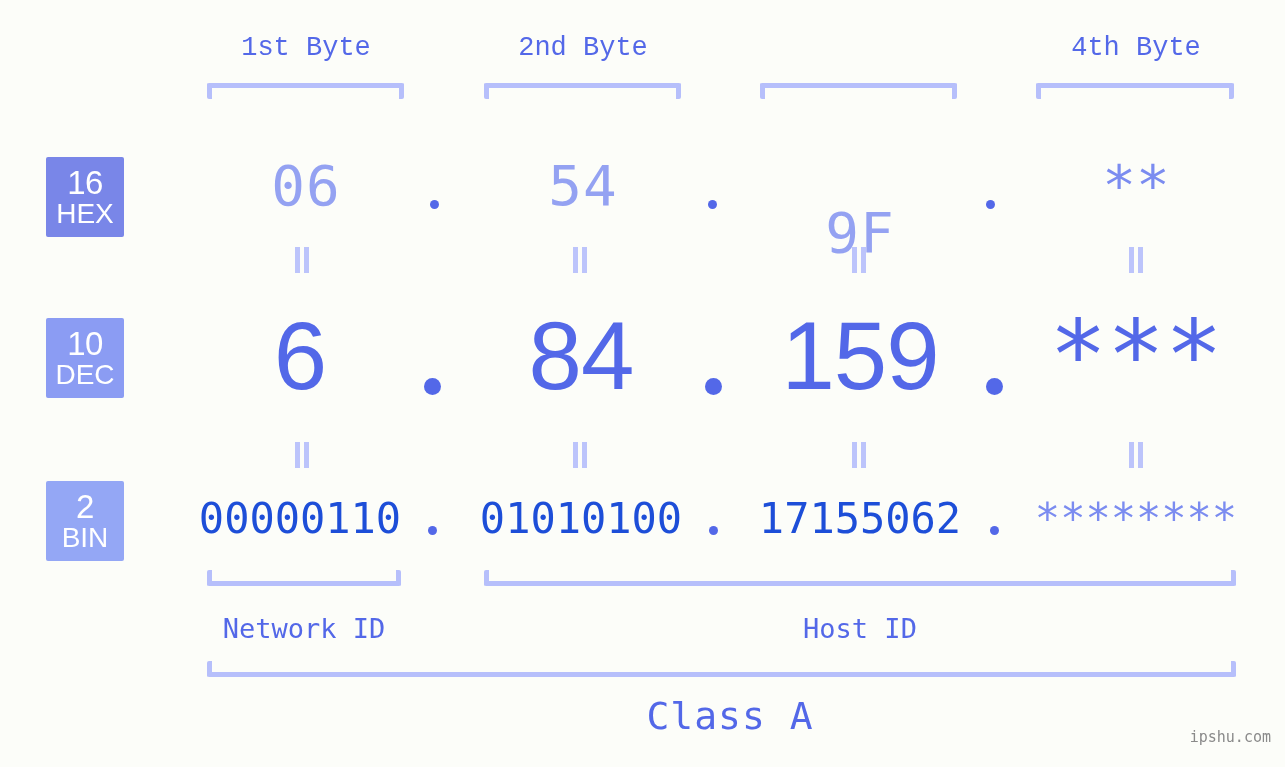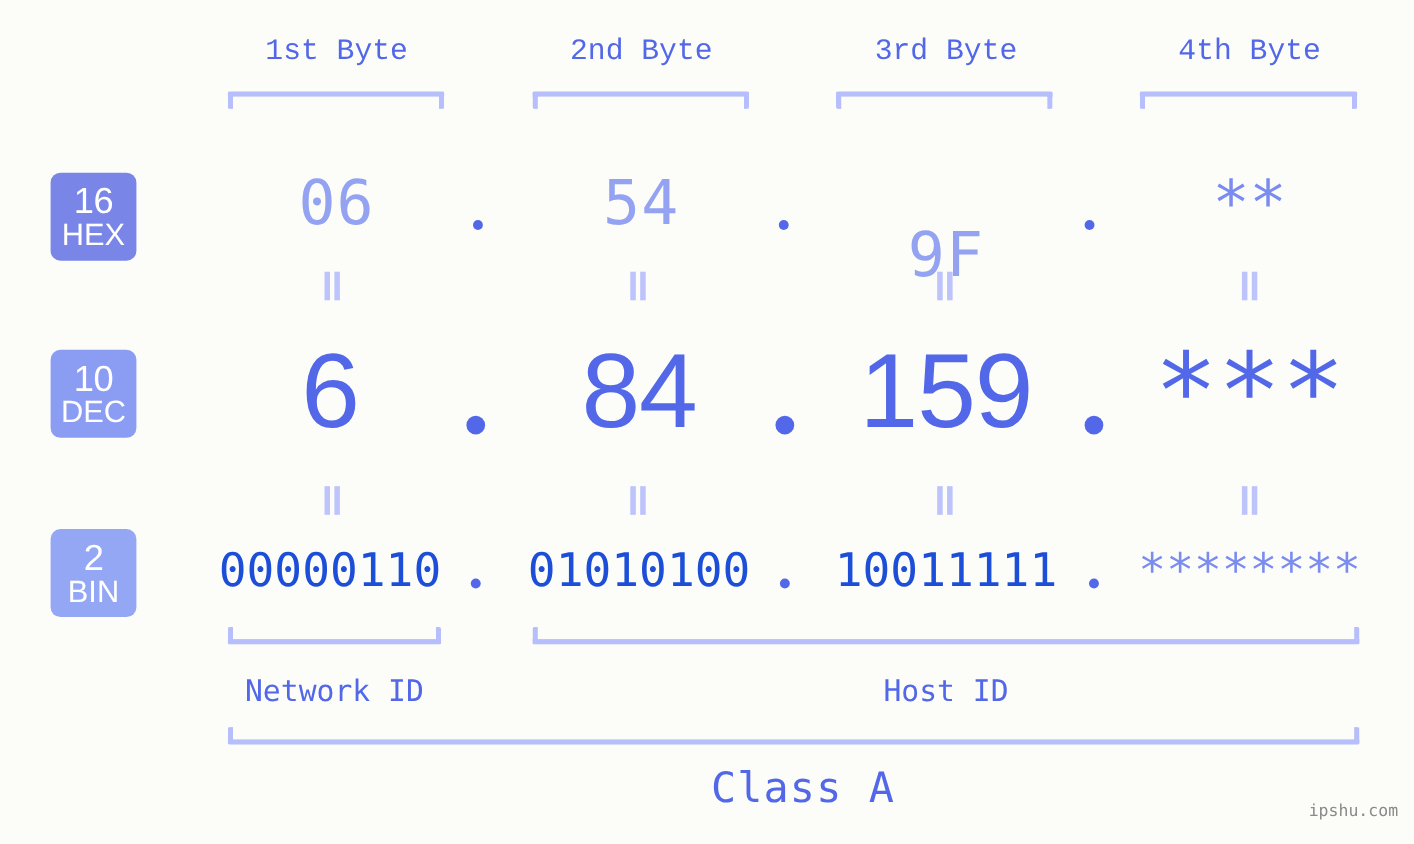--- a/index.html
+++ b/index.html
@@ -49,21 +49,21 @@
     border-right: 5px solid #b6bffb;
     border-radius: 2px;
   }
 
   
   .badge {
     position: absolute;
     left: 46px;
     width: 78px;
     height: 80px;
-    border-radius: 9px;
+    border-radius: 2px;
     display: flex;
     flex-direction: column;
     align-items: center;
     justify-content: center;
     color: #ffffff;
     line-height: 1;
   }
   .badge .num {
     font-size: 33px;
     font-family: "Liberation Sans", sans-serif;
@@ -165,21 +165,20 @@
     letter-spacing: 0px;
   }
 </style>
 </head>
 <body>
 
 <div id="stage">
 
   <div class="byte-header" style="left:186px;">1st Byte</div>
   <div class="byte-header" style="left:463px;">2nd Byte</div>
-  <div class="byte-header" style="left:740px;">3rd Byte</div>
   <div class="byte-header" style="left:1016px;">4th Byte</div>
 
   <div class="bracket-down" style="left:207px;  width:197px;  top:83px;"></div>
   <div class="bracket-down" style="left:484px;  width:197px;  top:83px;"></div>
   <div class="bracket-down" style="left:760px;  width:197px;  top:83px;"></div>
   <div class="bracket-down" style="left:1036px; width:198px;  top:83px;"></div>
 
   <div class="badge" style="top:157px; background:#7986e8;">
     <span class="num">16</span>
     <span class="nm">HEX</span>
@@ -240,21 +239,21 @@
       <i></i>
       <i></i>
     </div>
   <div class="eq" style="left:1128px; top:442px;">
       <i></i>
       <i></i>
     </div>
 
   <div class="cell bin-cell" style="left:180px; width:240px; top:498px;">00000110</div>
   <div class="cell bin-cell" style="left:461px; width:240px; top:498px;">01010100</div>
-  <div class="cell bin-cell" style="left:740px; width:240px; top:498px;">10011111</div>
+  <div class="cell bin-cell" style="left:740px; width:240px; top:498px;">17155062</div>
   <div class="cell star-bin" style="left:1016px; width:240px; top:498px;">********</div>
 
   <div class="dot dot-sm" style="left:428px; top:526px;"></div>
   <div class="dot dot-sm" style="left:709px; top:526px;"></div>
   <div class="dot dot-sm" style="left:990px; top:526px;"></div>
 
   <div class="bracket-up" style="left:207px; width:194px; top:570px;"></div>
   <div class="bracket-up" style="left:484px; width:752px; top:570px;"></div>
 
   <div class="idlabel" style="left:204px; width:200px; top:613px;">Network ID</div>

